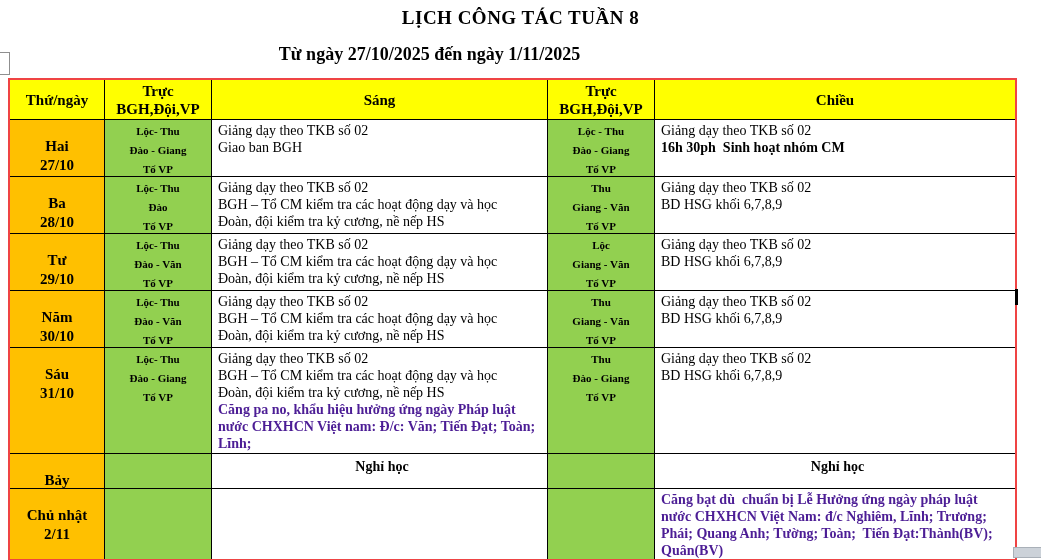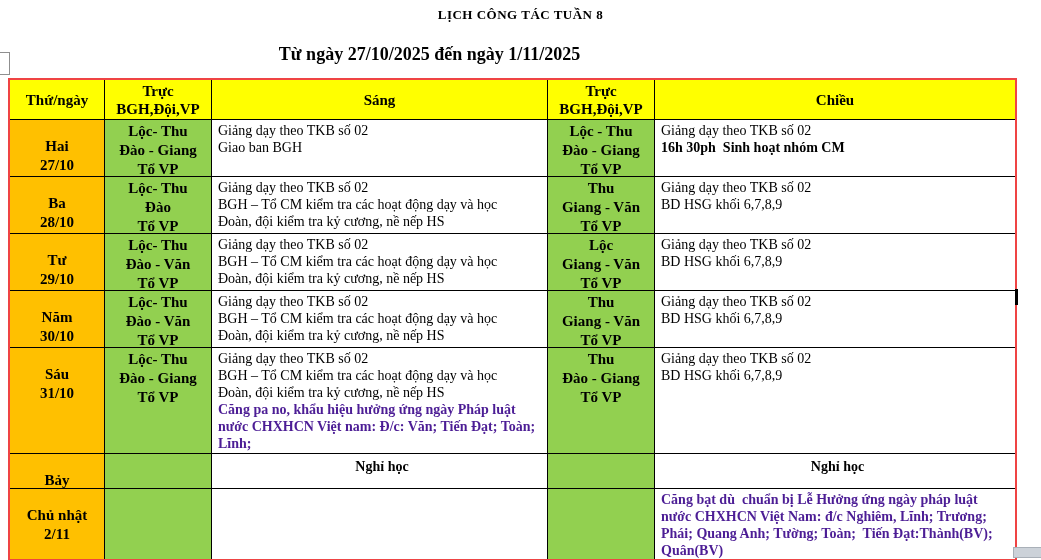--- a/index.html
+++ b/index.html
@@ -2,21 +2,21 @@
 <html><head>
 <meta charset="utf-8">
 <style>
   html,body{margin:0;padding:0;}
   body{
     width:1041px;height:560px;position:relative;background:#fff;
     font-family:"Liberation Serif","DejaVu Serif",serif;color:#000;overflow:hidden;
   }
   .page-title{
     position:absolute;top:7px;left:0;width:1041px;text-align:center;
-    font-size:13px;font-weight:bold;letter-spacing:.5px;
+    font-size:19px;font-weight:bold;letter-spacing:.5px;
   }
   .page-subtitle{
     position:absolute;top:44px;left:0;width:859px;text-align:center;
     font-size:18px;font-weight:bold;
   }
   .anchor-box{
     position:absolute;left:0;top:52px;width:9px;height:21px;
     border:1px solid #8f8f8f;border-left:none;background:#fff;
   }
   .schedule{
@@ -34,21 +34,21 @@
   .cell.lr{border-bottom:none;}
   .hdr{
     background:#FFFF00;font-weight:bold;font-size:15px;line-height:18px;
     display:flex;flex-direction:column;justify-content:center;align-items:center;text-align:center;
   }
   .day{
     background:#FFC000;font-weight:bold;font-size:15px;line-height:19px;
     text-align:center;padding-top:17px;
   }
   .duty{
-    background:#92D050;font-weight:bold;font-size:15px;line-height:19px;
+    background:#92D050;font-weight:bold;font-size:11px;line-height:19px;
     text-align:center;padding-top:2px;
   }
   .content{
     background:#fff;font-size:14px;line-height:17px;padding:2px 5px 0 6px;
     text-align:left;
   }
   .line{white-space:pre-wrap;}
   .bold{font-weight:bold;}
   .alert{color:#4c1d95;font-weight:bold;}
   .center-note{text-align:center;font-weight:bold;padding-top:4px;padding-left:10px;}

